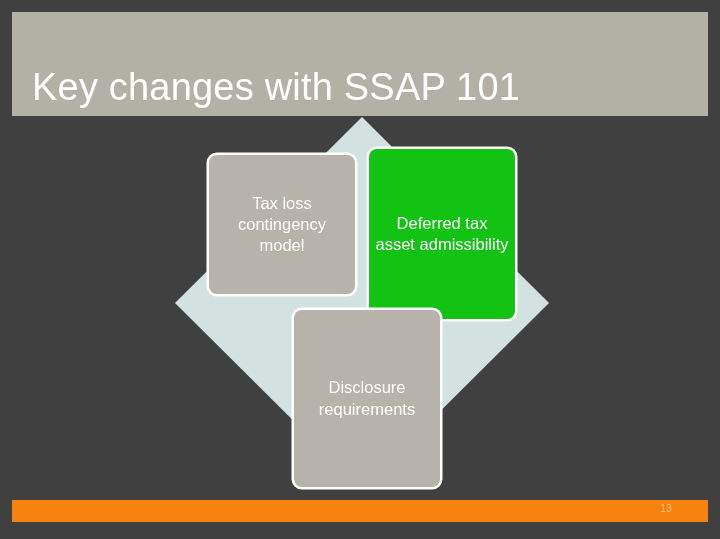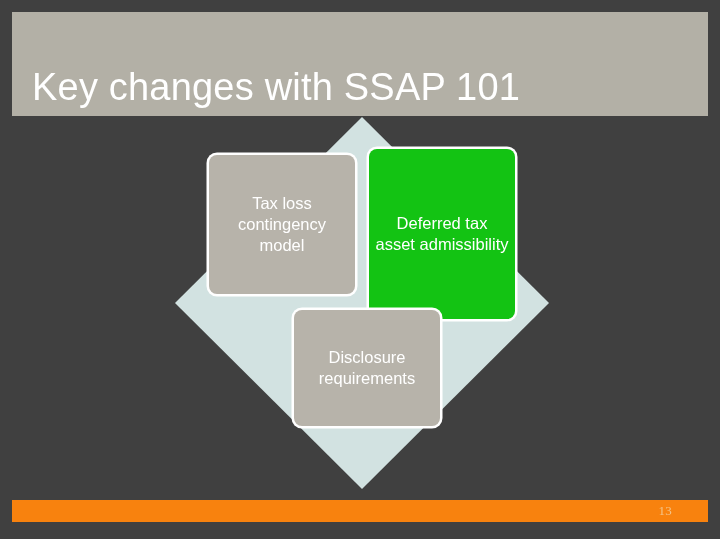--- a/index.html
+++ b/index.html
@@ -86,43 +86,43 @@
   #box-deferred {
     left: 369px;
     top: 149px;
     width: 146px;
     height: 170px;
   }
   #box-disclosure {
     left: 294px;
     top: 310px;
     width: 146px;
-    height: 116px;
+    height: 177px;
   }
   .node-label {
     display: block;
     padding: 0 6px;
   }
 
   
   #footer-bar {
     position: absolute;
     left: 12px;
     top: 500px;
     width: 696px;
     height: 22px;
     background: #f8820e;
   }
   #page-number {
     position: absolute;
     right: 48px;
     top: 503px;
     color: #f3c48a;
-    font-size: 13px;
-    font-family: Liberation Serif, serif;
+    font-size: 10px;
+    font-family: Liberation Sans, sans-serif;
     letter-spacing: 0.3px;
   }
 </style>
 </head>
 <body>
 
 <div id="slide">
 
   <div id="title-banner">
     <div id="title-text">Key changes with SSAP 101</div>

